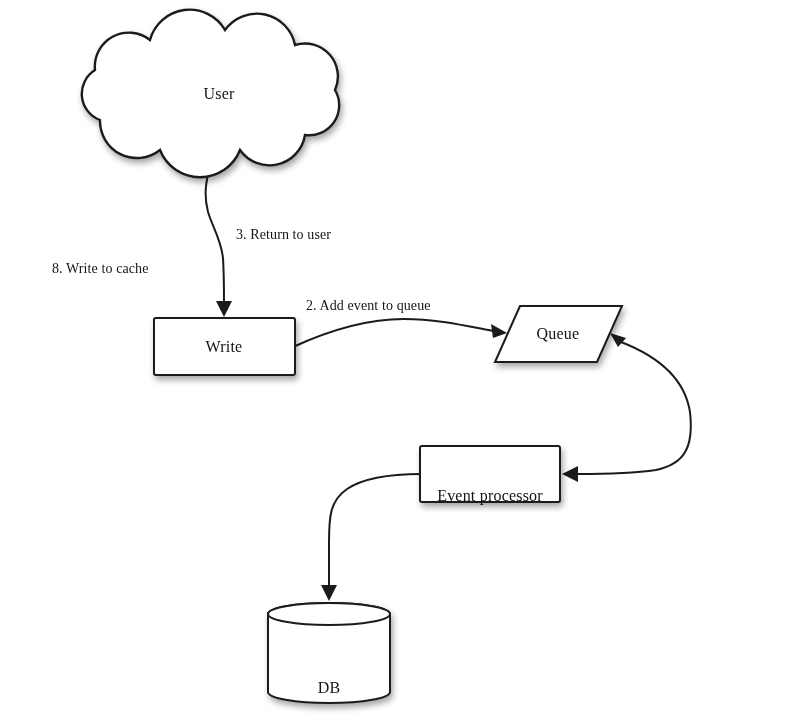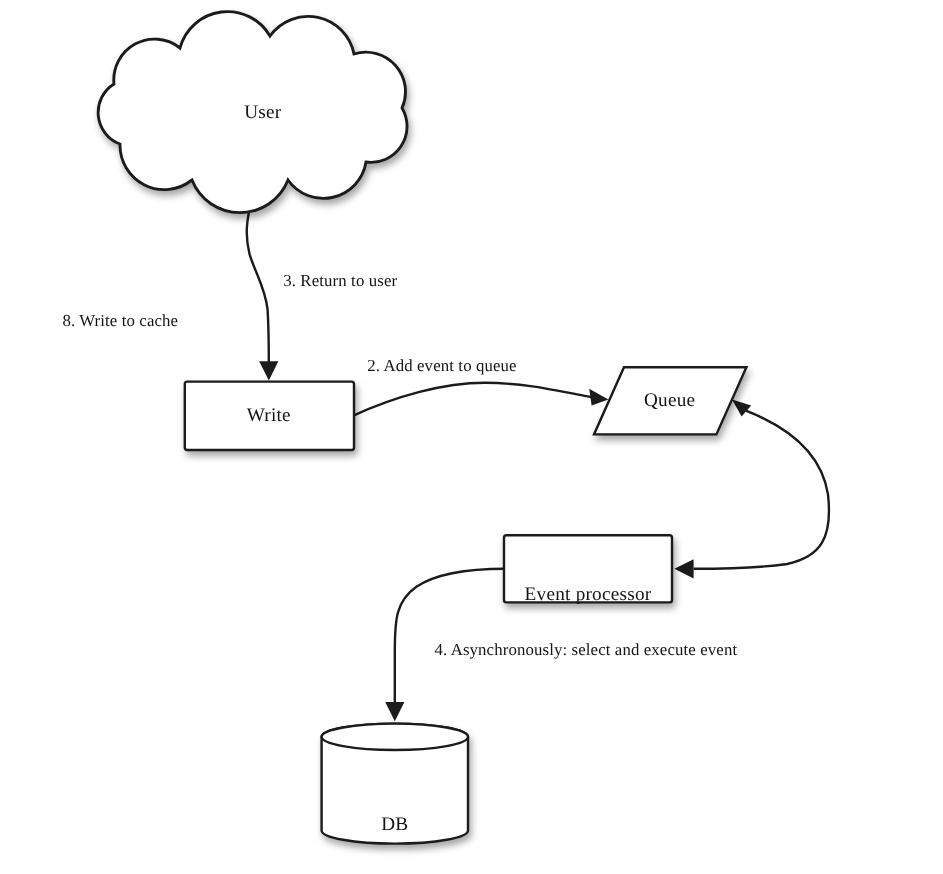--- a/index.html
+++ b/index.html
@@ -111,15 +111,14 @@
   <div class="label node-label" style="left:490px; top:496px;">Event processor</div>
 
   <div class="label node-label" style="left:329px; top:688px;">DB</div>
 
   <div class="label edge-label" style="left:52px; top:261px;">8. Write to cache</div>
 
   <div class="label edge-label" style="left:236px; top:227px;">3. Return to user</div>
 
   <div class="label edge-label" style="left:306px; top:286px;margin-top:12px;">2. Add event to queue</div>
 
-  <div class="label edge-label" style="left:362px; top:535px;">4. Asynchronously: select and execute event</div>
 
 </div>
 
 </body></html>

